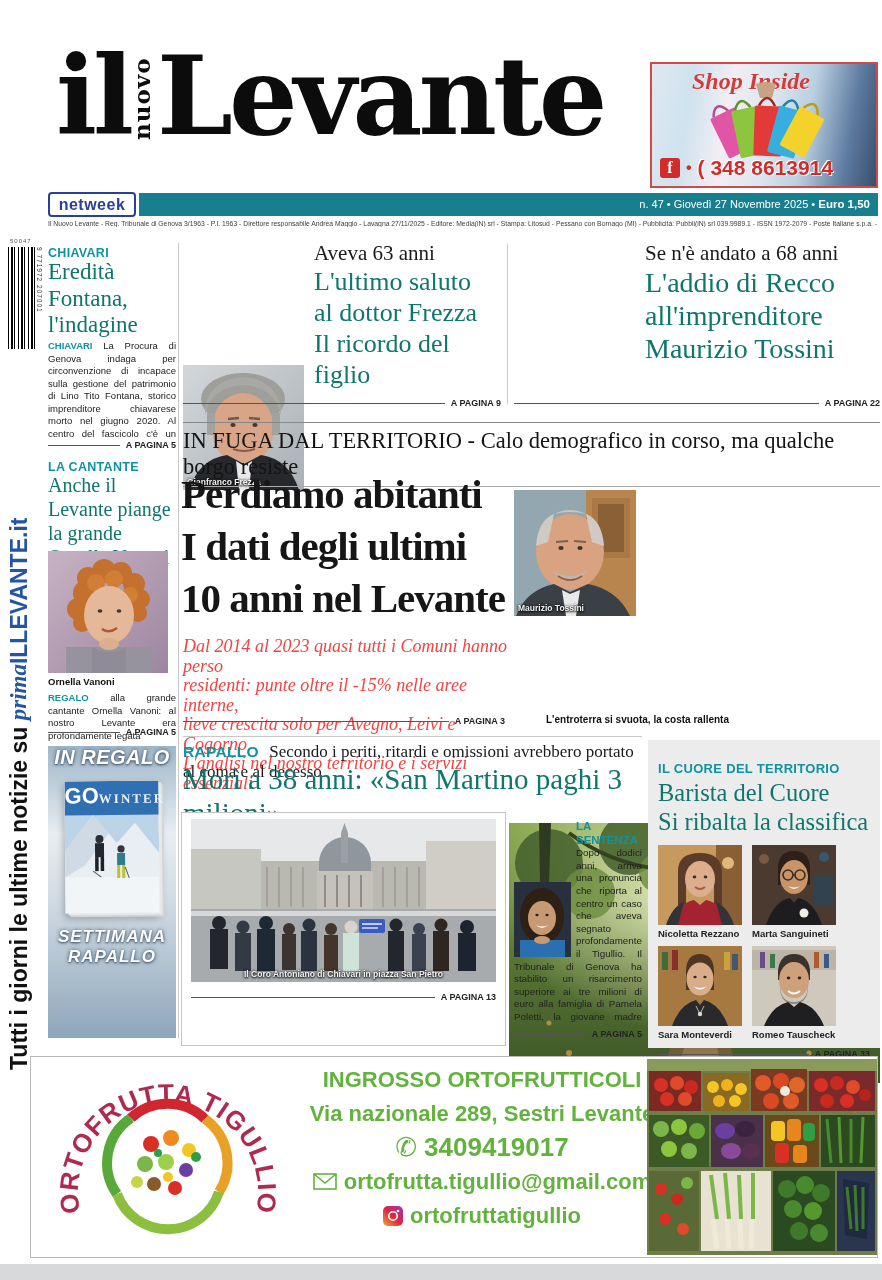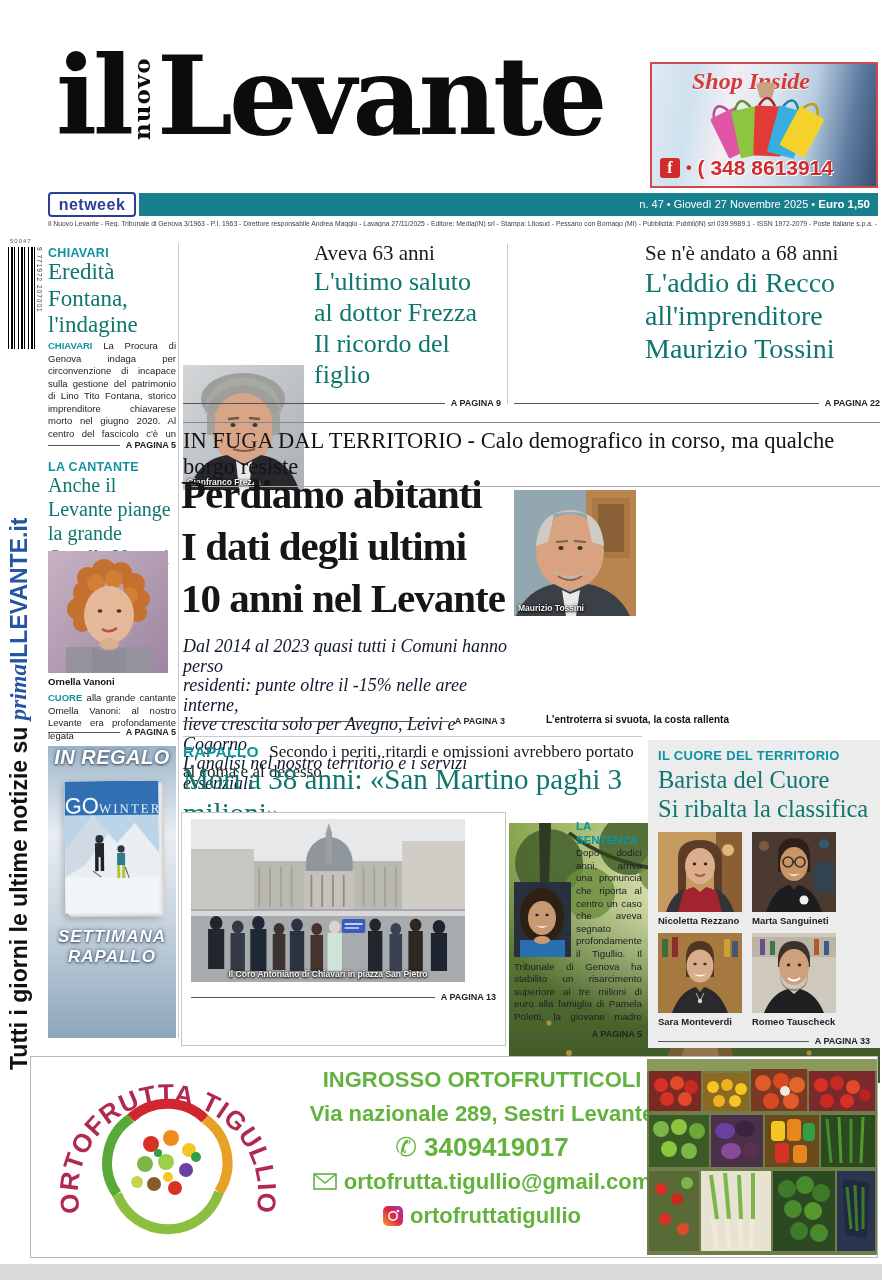--- a/index.html
+++ b/index.html
@@ -46,30 +46,30 @@
   .barcode-num{left:36px;top:247px;font-size:6.5px;color:#333;writing-mode:vertical-rl;letter-spacing:1px;}
   .vertical-promo{left:6px;top:386px;height:684px;writing-mode:vertical-rl;transform:rotate(180deg);font-weight:bold;font-size:23px;color:#111;white-space:nowrap;}
   .vertical-promo .prima{color:#2455a4;font-style:italic;font-family:"Liberation Serif",serif;}
   .vertical-promo .brand{color:#2455a4;}
   
   .regalo{left:48px;top:746px;width:128px;height:292px;overflow:hidden;color:#fff;text-align:center;
     background:linear-gradient(180deg,#9fb6c9 0%,#e8eef3 30%,#cfd9e2 55%,#aabdcd 80%,#8ea6ba 100%);}
   .regalo-title{font-weight:bold;font-style:italic;font-size:20px;letter-spacing:.5px;text-shadow:0 1px 2px #44586e,0 0 4px #44586e;}
   .book{position:relative;margin:12px auto 0;width:94px;height:132px;background:#fff;box-shadow:3px 2px 0 #e8e8e8,5px 4px 0 #d5d5d5,0 4px 8px rgba(0,0,0,.35);transform:rotate(-.5deg);}
   .book svg{display:block;width:100%;height:100%;}
-  .book-title{position:absolute;top:12px;left:0;right:0;text-align:right;font-weight:normal;}
+  .book-title{position:absolute;top:2px;left:0;right:0;text-align:right;font-weight:bold;}
   .book-title .go{font-size:22px;color:#fff;letter-spacing:0;}
   .book-title .winter{font-size:13px;color:#e9f2fa;letter-spacing:2px;font-family:"Liberation Serif",serif;}
   .regalo-footer{margin-top:14px;font-weight:bold;font-style:italic;font-size:17px;line-height:20px;letter-spacing:1px;text-shadow:0 1px 2px #44586e,0 0 4px #44586e;}
   
   .strip-head{left:183px;top:428px;width:697px;font-size:22.5px;color:#141414;padding-bottom:6px;border-bottom:1px solid #aaa;}
   .main-headline{left:181px;top:468px;width:332px;font-weight:bold;font-size:41px;line-height:52px;letter-spacing:-1px;color:#161616;}
-  .deck{left:183px;top:637px;width:330px;font-style:italic;font-size:18px;line-height:19.5px;color:#0f172a;}
+  .deck{left:183px;top:637px;width:330px;font-style:italic;font-size:18px;line-height:19.5px;color:#ef4444;}
   .gbox{left:181px;top:812px;width:325px;height:234px;border:1px solid #c4c4c4;background:#fff;padding:6px 9px;}
-  .cuore{left:648px;top:740px;width:232px;height:308px;background:#ececec;padding:8px 10px;}
+  .cuore{left:648px;top:740px;width:232px;height:308px;background:#ececec;padding:21px 10px;}
   .cuore-grid{display:grid;grid-template-columns:84px 84px;column-gap:10px;margin-top:9px;}
   .cuore-grid .name{font-size:9.5px;font-weight:bold;color:#222;margin:3px 0 7px;}
   .sentenza{left:514px;top:820px;width:128px;}
   .sentenza .body-txt{font-size:9.8px;line-height:12.6px;}
   .ins-photo{float:left;width:57px;height:75px;margin:62px 5px 2px 0;}
   
   .bottom-ad{left:30px;top:1056px;width:848px;height:202px;border:1px solid #b8b8b8;background:#fff;}
   .ad-lines{position:absolute;left:255px;top:10px;width:392px;text-align:center;color:var(--green);font-weight:bold;}
   .ad-lines .l{font-size:22px;line-height:25px;margin-bottom:9px;display:flex;align-items:center;justify-content:center;gap:7px;}
   .ad-lines .l.phone{font-size:26px;}
@@ -171,21 +171,21 @@
       <ellipse cx="61" cy="64" rx="25" ry="29" fill="#e5b89a"></ellipse>
       <ellipse cx="52" cy="60" rx="2.4" ry="1.8" fill="#4a3226"></ellipse>
         <ellipse cx="71" cy="60" rx="2.4" ry="1.8" fill="#4a3226"></ellipse>
       <path d="M54,78 Q61,83 69,77" stroke="#b4543c" stroke-width="2.5" fill="none"></path>
       <rect x="18" y="96" width="86" height="26" fill="#96939e"></rect>
         <path d="M44,96 Q61,106 78,96 L78,122 L44,122 Z" fill="#8f8c98"></path>
       <ellipse cx="61" cy="93" rx="10" ry="6" fill="#dcae90"></ellipse>
     </svg>
   </div>
   <div class="abs caption" style="left:48px;top:676px;">Ornella Vanoni</div>
-  <div class="abs body-txt" style="left:48px;top:692px;width:128px;"><span class="lead">CUORE</span><span> alla grande cantante Ornella Vanoni: al nostro Levante era profondamente legata</span></div>
+  <div class="abs body-txt" style="left:48px;top:692px;width:128px;"><span class="lead">REGALO</span><span> alla grande cantante Ornella Vanoni: al nostro Levante era profondamente legata</span></div>
   <div class="abs pagina-row" style="left:48px;top:727px;width:128px;">
       <span class="rule"></span>
       <span class="pagina">A PAGINA 5</span>
     </div>
 
   <div class="abs regalo">
     <div class="regalo-title">IN REGALO</div>
     <div class="book">
       <svg viewBox="0 0 94 132" preserveAspectRatio="none">
         <rect width="94" height="132" fill="#bcd4e8"></rect>
@@ -370,21 +370,21 @@
 
   <div class="abs hline" style="left:183px;top:736px;width:459px;"></div>
 
   <div class="abs" style="left:183px;top:742px;width:460px;">
     <span class="teal-label sans" style="font-size:15.5px;">RAPALLO</span>
     <span class="serif" style="font-size:17px;color:#1a1a1a;margin-left:6px;">Secondo i periti, ritardi e omissioni avrebbero portato al coma e al decesso</span>
   </div>
   <div class="abs serif headline" style="left:183px;top:762px;width:462px;font-size:29px;line-height:34px;">Morì a 38 anni: «San Martino paghi 3 milioni»</div>
 
   <div class="abs gbox">
-    <div class="photo" style="width:274px;height:163px;">
+    <div class="photo" style="width:305px;height:163px;">
       <svg viewBox="0 0 305 163" preserveAspectRatio="none">
         <rect width="305" height="163" fill="#e6e8ea"></rect>
         <rect x="0" y="30" width="70" height="60" fill="#c7c7c2"></rect>
           <rect x="235" y="22" width="70" height="70" fill="#cfcdc6"></rect>
         <g fill="#b9b9b2">
             <rect x="70" y="42" width="60" height="48"></rect>
             <rect x="175" y="42" width="60" height="48"></rect>
           </g>
         <path d="M128,44 A26,26 0 0 1 180,44 L180,52 L128,52 Z" fill="#8f969c"></path>
         <rect x="150" y="14" width="7" height="30" fill="#9aa0a4"></rect>

